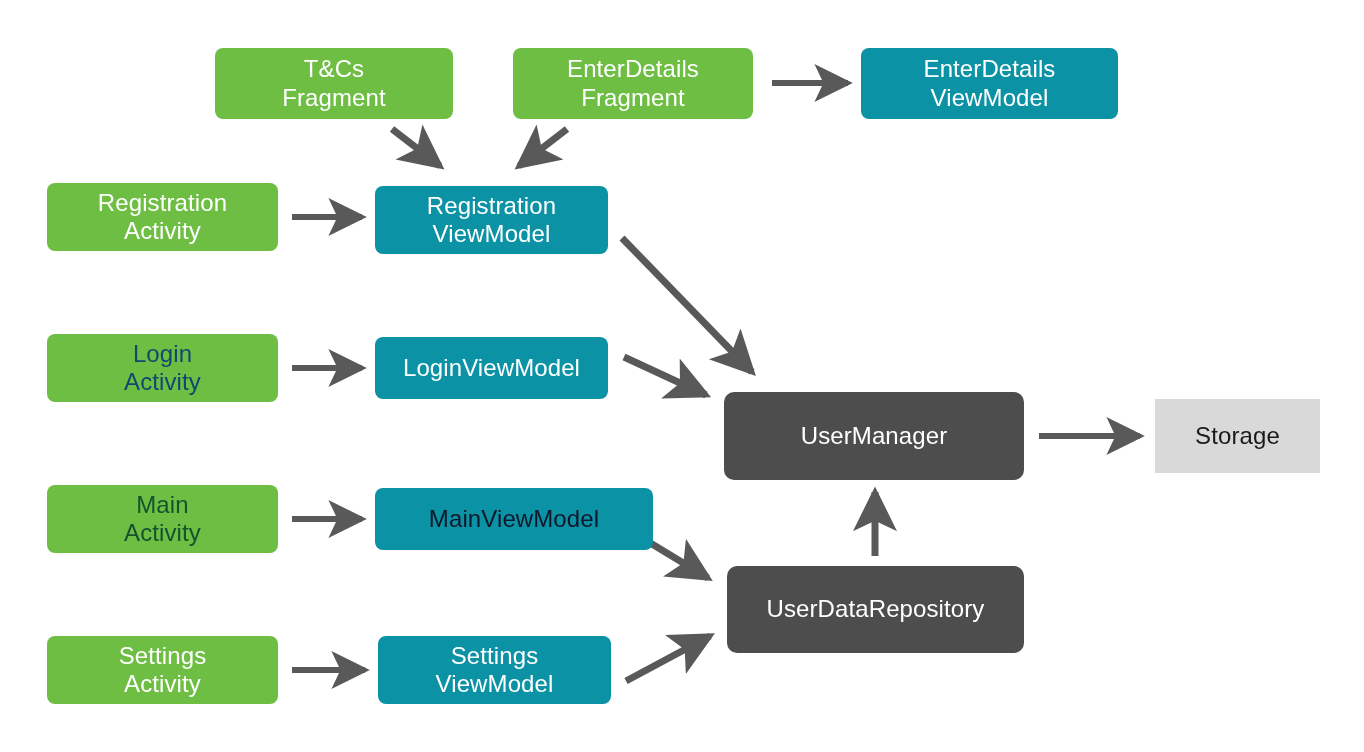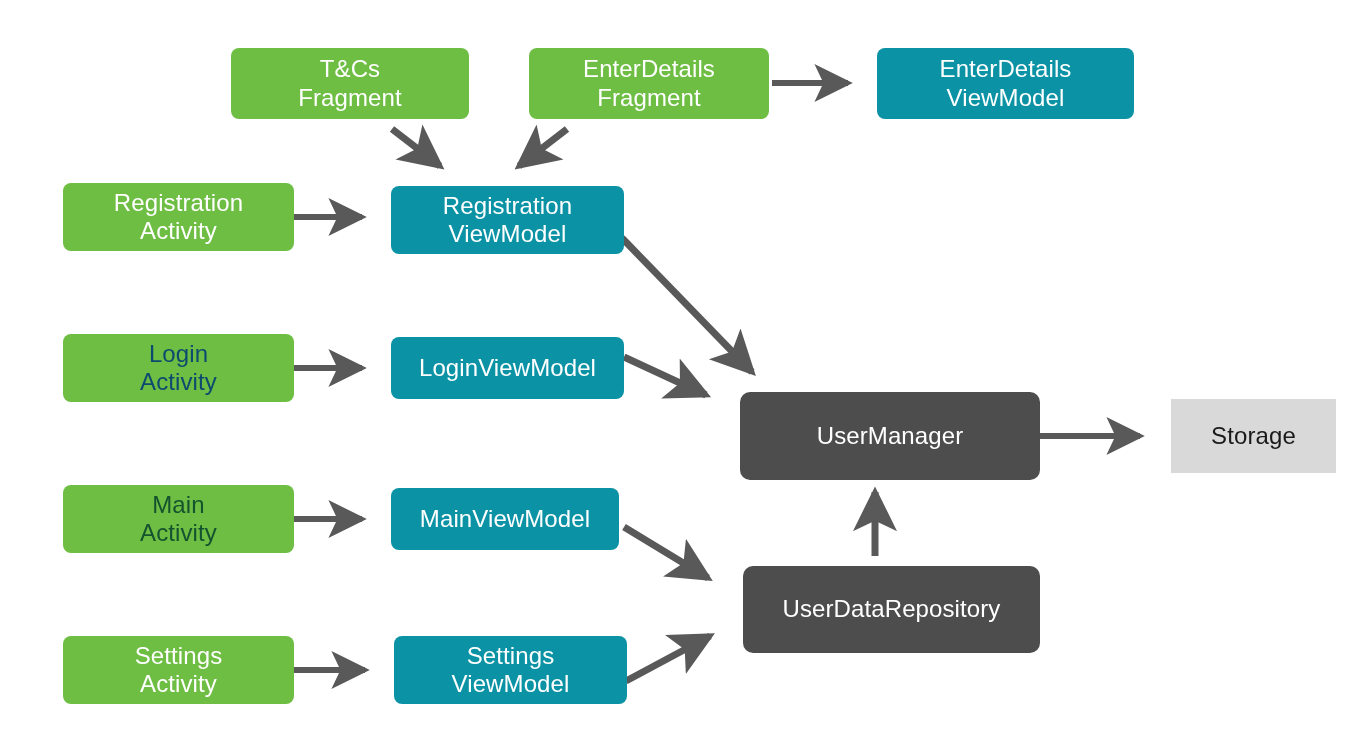--- a/index.html
+++ b/index.html
@@ -25,21 +25,20 @@
     justify-content: center;
     text-align: center;
     box-sizing: border-box;
     font-family: "Liberation Sans", sans-serif;
     font-size: 24px;
     line-height: 1.18;
     letter-spacing: 0.1px;
     white-space: pre-line;
     padding: 2px 6px;
     user-select: none;
-    margin-left: 16px;
   }
   .node.green {
     background: #6ebe44;
     color: #ffffff;
     border-radius: 8px;
   }
   .node.teal {
     background: #0b93a5;
     color: #ffffff;
     border-radius: 8px;
@@ -110,21 +109,21 @@
 ViewModel</div>
   <div class="node green" style="left: 47px; top: 183px; width: 231px; height: 68px; background: rgb(110, 190, 68); color: rgb(255, 255, 255);">Registration
 Activity</div>
   <div class="node teal" style="left: 375px; top: 186px; width: 233px; height: 68px; background: rgb(11, 147, 165); color: rgb(255, 255, 255);">Registration
 ViewModel</div>
   <div class="node green" style="left: 47px; top: 334px; width: 231px; height: 68px; background: rgb(110, 190, 68); color: #0c4a6e;">Login
 Activity</div>
   <div class="node teal" style="left: 375px; top: 337px; width: 233px; height: 62px; background: rgb(11, 147, 165); color: #ffffff;">LoginViewModel</div>
   <div class="node green" style="left: 47px; top: 485px; width: 231px; height: 68px; background: rgb(110, 190, 68); color: #14532d;">Main
 Activity</div>
-  <div class="node teal" style="left: 375px; top: 488px; width: 228px; height: 62px; background: rgb(11, 147, 165); color: #ffffff;">MainViewModel</div>
+  <div class="node teal" style="left: 375px; top: 488px; width: 278px; height: 62px; background: rgb(11, 147, 165); color: #0f172a;">MainViewModel</div>
   <div class="node green" style="left: 47px; top: 636px; width: 231px; height: 68px; background: rgb(110, 190, 68); color: rgb(255, 255, 255);">Settings
 Activity</div>
   <div class="node teal" style="left: 378px; top: 636px; width: 233px; height: 68px; background: rgb(11, 147, 165); color: rgb(255, 255, 255);">Settings
 ViewModel</div>
   <div class="node dark" style="left: 727px; top: 566px; width: 297px; height: 87px; background: rgb(77, 77, 77); color: rgb(255, 255, 255);">UserDataRepository</div>
   <div class="node dark" style="left: 724px; top: 392px; width: 300px; height: 88px; background: rgb(77, 77, 77); color: rgb(255, 255, 255);">UserManager</div>
   <div class="node gray" style="left: 1155px; top: 399px; width: 165px; height: 74px; background: rgb(217, 217, 217); color: rgb(26, 26, 26);">Storage</div>
 
 </div>
 

